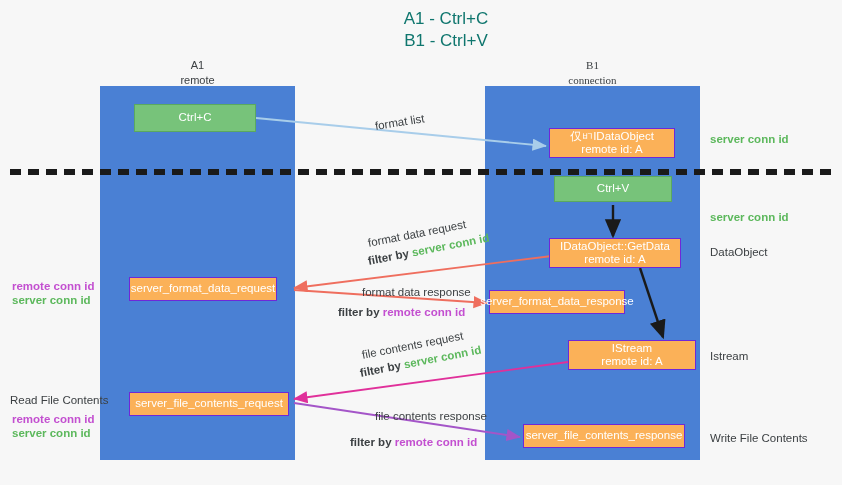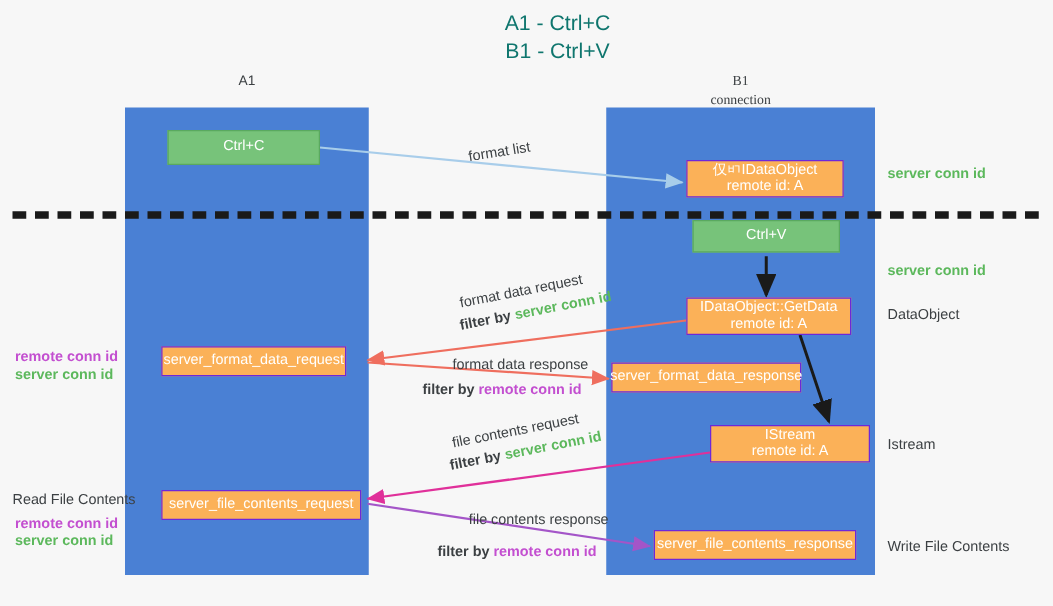--- a/index.html
+++ b/index.html
@@ -60,20 +60,21 @@
 
 <div class="stage">
 
   <div class="abs title">
     <div>A1 - Ctrl+C</div>
     <div>B1 - Ctrl+V</div>
   </div>
 
   <div class="abs lane-head" style="left:100px;top:58px;width:195px;">
     <span class="l1">A1</span>
+    <span class="l2">remote</span>
   </div>
   <div class="abs lane-head" style="left:485px;top:58px;width:215px;font-family:Liberation Serif, serif;">
     <span class="l1">B1</span>
     <span class="l2">connection</span>
   </div>
 
   <div class="abs lane" id="lane-a"></div>
   <div class="abs lane" id="lane-b"></div>
 
   <svg class="overlay">
@@ -127,21 +128,21 @@
 
   <div class="node orange" style="left:549px;top:238px;width:132px;height:30px;">
     <span class="ln">IDataObject::GetData</span>
     <span class="ln">remote id: A</span>
   </div>
 
   <div class="node orange" style="left:129px;top:277px;width:148px;height:24px;">
     <span class="ln">server_format_data_request</span>
   </div>
 
-  <div class="node orange" style="left:489px;top:290px;width:152px;height:24px;">
+  <div class="node orange" style="left:489px;top:290px;width:136px;height:24px;">
     <span class="ln">server_format_data_response</span>
   </div>
 
   <div class="node orange" style="left:568px;top:340px;width:128px;height:30px;">
     <span class="ln">IStream</span>
     <span class="ln">remote id: A</span>
   </div>
 
   <div class="node orange" style="left:523px;top:424px;width:162px;height:24px;">
     <span class="ln">server_file_contents_response</span>

